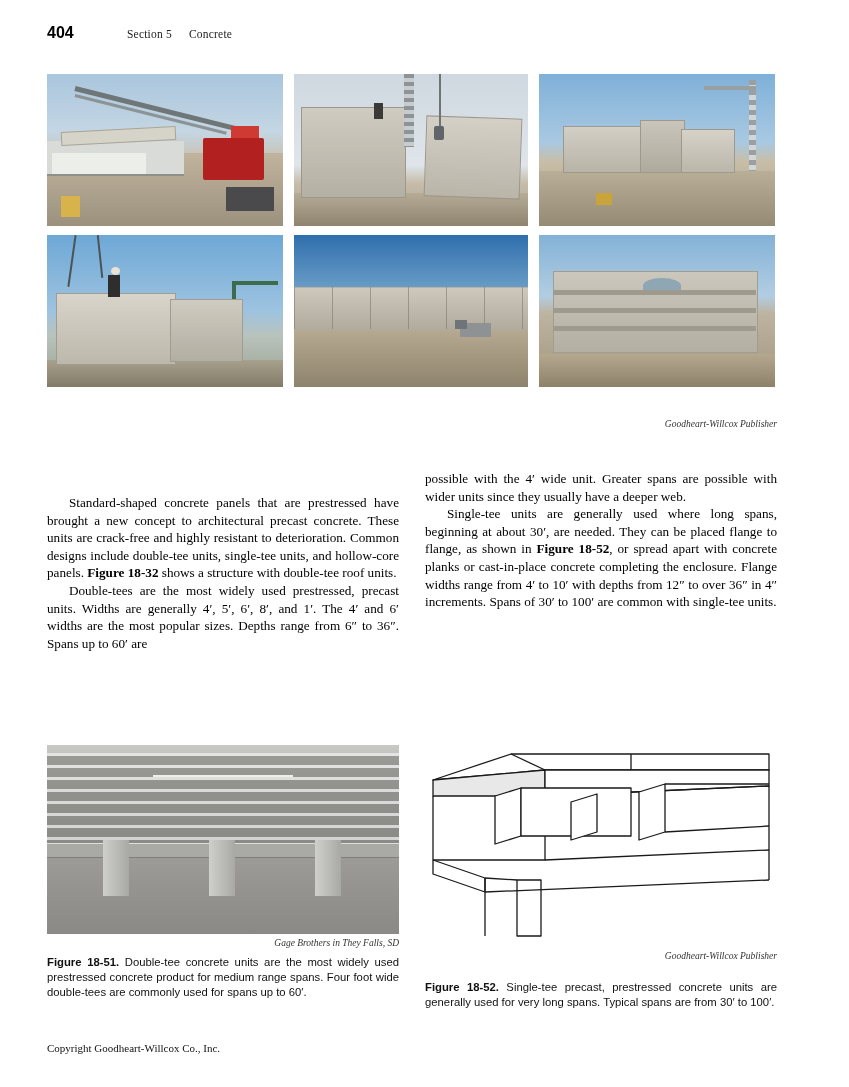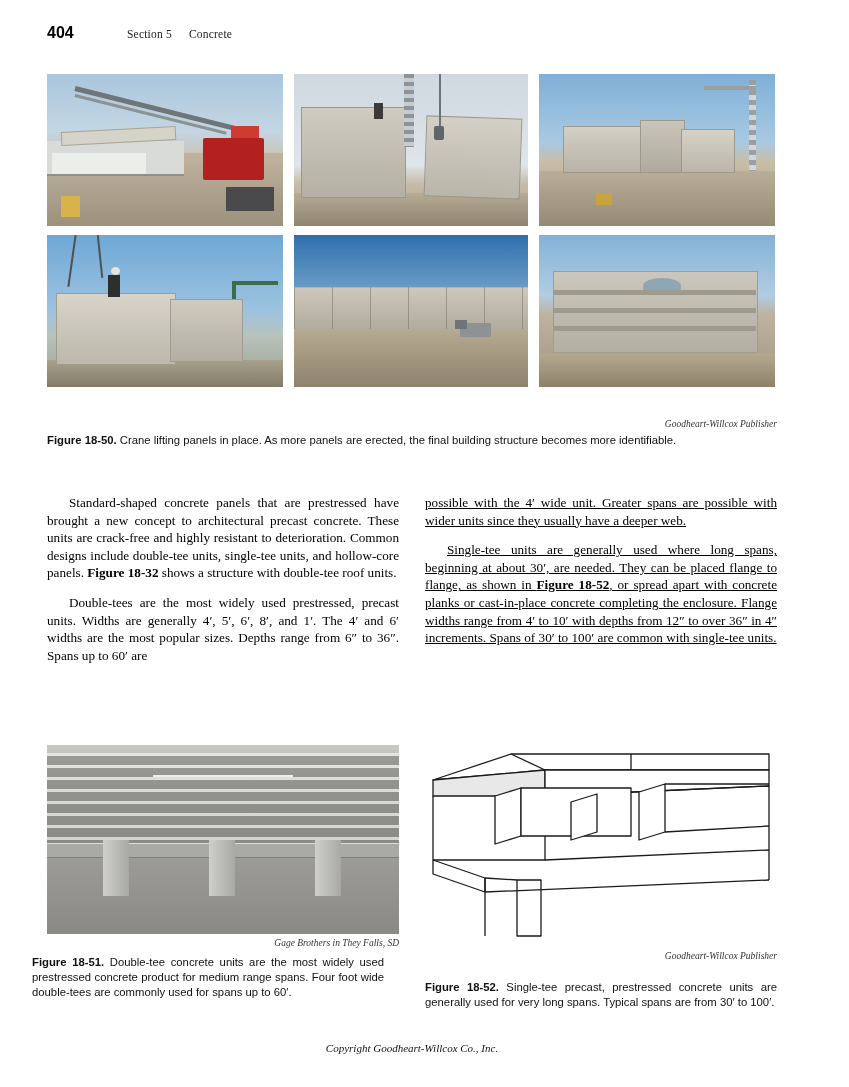--- a/index.html
+++ b/index.html
@@ -285,34 +285,34 @@
   
   .col {
     position: absolute;
     width: 352px;
     font-family: "Liberation Serif", serif;
     font-size: 13.2px;
     line-height: 17.6px;
     text-align: justify;
   }
   .col-left  { left: 47px;  top: 494px; }
-  .col-right { left: 425px; top: 494px; text-decoration: underline; }
+  .col-right { left: 425px; top: 470px; }
 
   .sec-head {
     font-family: "Liberation Sans", sans-serif;
     font-size: 14.5px;
     font-weight: bold;
     color: #2e9b57;
     margin: 0 0 9px 0;
   }
   .col p {
     margin: 0;
     text-indent: 22px;
   }
-  .col p + p { margin-top: 12px; }
+  .col p + p { margin-top: 0px; }
   .col b { font-weight: bold; }
   .no-indent { text-indent: 0 !important; }
 
   
   .fig51-img {
     position: absolute;
     left: 47px;
     top: 745px;
     width: 352px;
     height: 189px;
@@ -350,21 +350,21 @@
   }
 
   .credit-51 {
     position: absolute;
     left: 47px;
     top: 938px;
     width: 352px;
   }
   .cap-51 {
     position: absolute;
-    left: 32px;
+    left: 47px;
     top: 955px;
     width: 352px;
   }
 
   .fig52-img {
     position: absolute;
     left: 425px;
     top: 740px;
     width: 352px;
     height: 198px;
@@ -381,25 +381,24 @@
     left: 425px;
     top: 980px;
     width: 352px;
   }
 
   .copyright {
     position: absolute;
     left: 47px;
     top: 1042px;
     width: 730px;
-    text-align: center;
+    text-align: left;
     font-family: "Liberation Serif", serif;
     font-size: 11px;
     color: #111;
-    font-style: italic;
   }
 </style>
 </head>
 <body>
 
 <div class="page">
 
   <div class="header">
     <div class="folio">404</div>
     <div class="runhead">
@@ -464,23 +463,20 @@
         <div class="ph6-dome"></div>
         <div class="ph6-floor ph6-f1"></div>
         <div class="ph6-floor ph6-f2"></div>
         <div class="ph6-floor ph6-f3"></div>
       </div>
     </div>
   </div>
 
   <div class="credit credit-top">Goodheart-Willcox Publisher</div>
 
-  <div class="fig-caption cap-50">
-    <b>Figure 18-50.</b><span> Crane lifting panels in place. As more panels are erected, the final building structure becomes more identifiable.</span>
-  </div>
 
   <div class="col col-left">
     <p><span>Standard-shaped concrete panels that are prestressed have brought a new concept to architectural precast concrete. These units are crack-free and highly resistant to deterioration. Common designs include double-tee units, single-tee units, and hollow-core panels. </span><b>Figure 18-32</b><span> shows a structure with double-tee roof units.</span></p>
     <p><span>Double-tees are the most widely used prestressed, precast units. Widths are generally 4′, 5′, 6′, 8′, and 1′. The 4′ and 6′ widths are the most popular sizes. Depths range from 6″ to 36″. Spans up to 60′ are</span></p>
   </div>
 
   <div class="col col-right">
     <p class="no-indent"><span>possible with the 4′ wide unit. Greater spans are possible with wider units since they usually have a deeper web.</span></p>
     <p><span>Single-tee units are generally used where long spans, beginning at about 30′, are needed. They can be placed flange to flange, as shown in </span><b>Figure 18-52</b><span>, or spread apart with concrete planks or cast-in-place concrete completing the enclosure. Flange widths range from 4′ to 10′ with depths from 12″ to over 36″ in 4″ increments. Spans of 30′ to 100′ are common with single-tee units.</span></p>
   </div>

